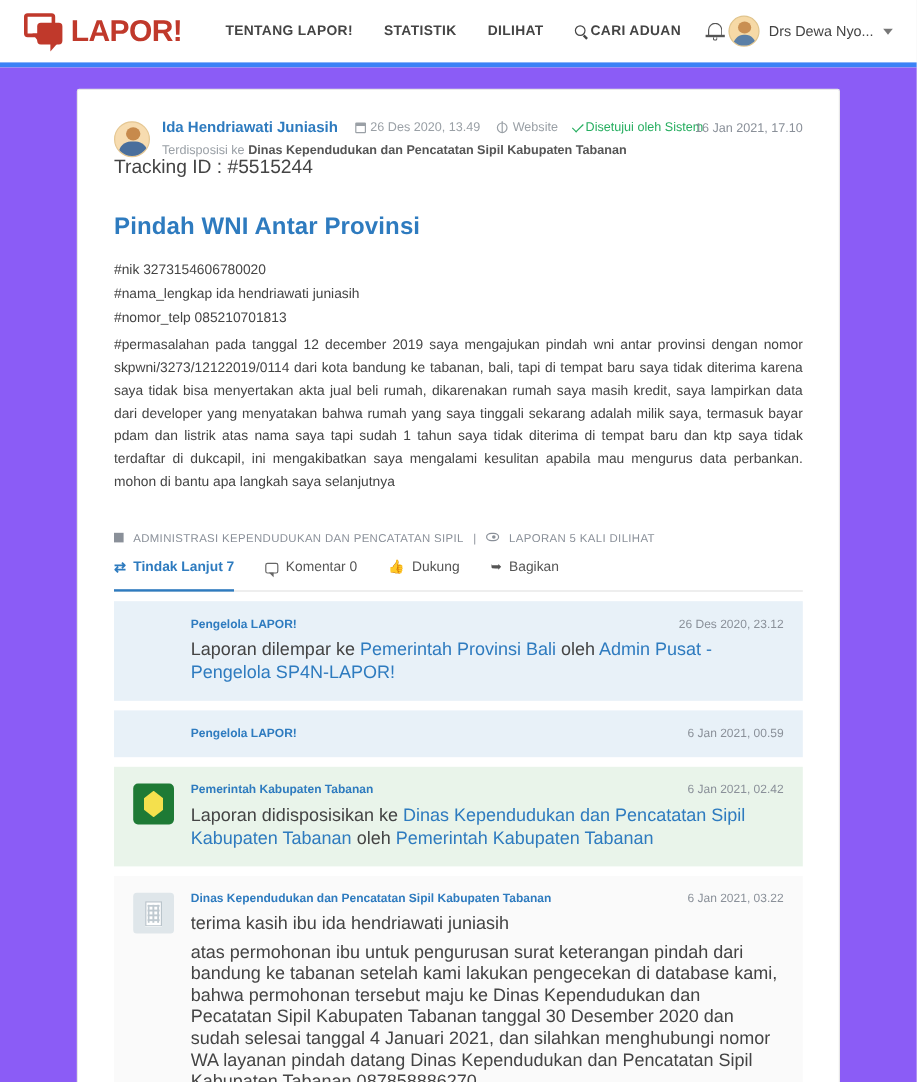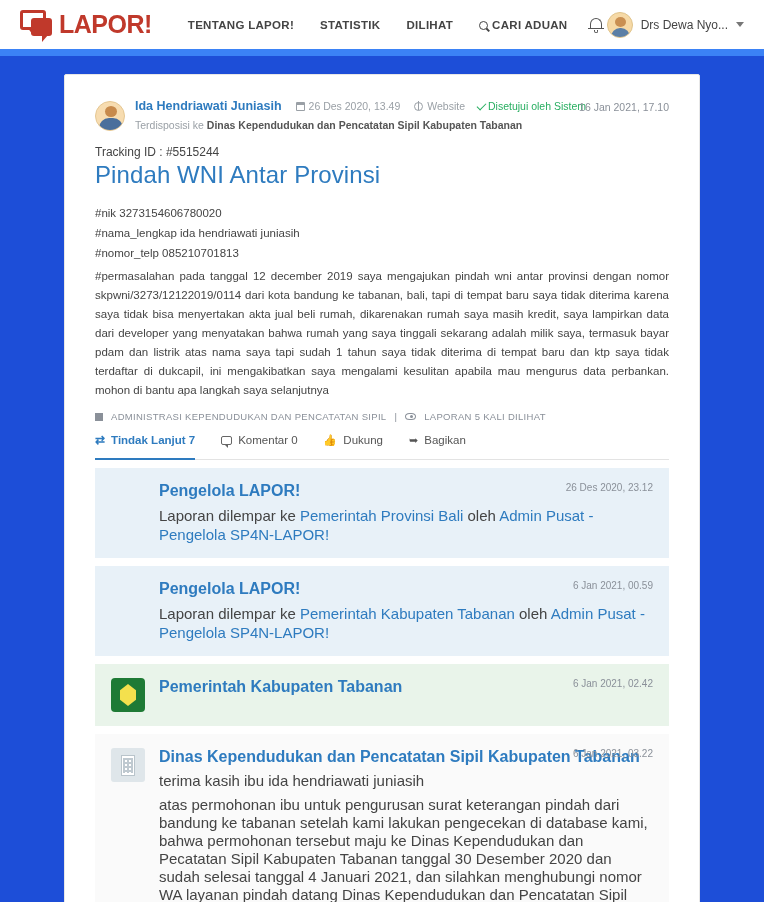--- a/index.html
+++ b/index.html
@@ -10,21 +10,21 @@
     font-family: "Liberation Sans", sans-serif;
     font-size: 12px;
     color: #333;
     overflow: hidden;
   }
 
   
   .navbar {
     height: 56px;
     background: #ffffff;
-    border-bottom: 7px solid #3b82f6;
+    border-bottom: 4px solid #3b82f6;
     display: flex;
     align-items: center;
     padding: 0 20px;
     position: relative;
     text-align: right;
   }
   .brand {
     display: flex;
     align-items: center;
     margin-right: 36px;
@@ -179,21 +179,21 @@
     width: 0; height: 0;
     border-left: 4px solid transparent;
     border-right: 4px solid transparent;
     border-top: 5px solid #777;
   }
 
   
   .page {
     height: 846px;
     overflow: hidden;
-    background: #1d4ed8;
+    background: #8b5cf6;
     padding: 18px 64px 0 64px;
   }
   .card {
     background: #fff;
     border: 1px solid #e7e7e7;
     border-radius: 2px;
     padding: 24px 30px 26px 30px;
     min-height: 820px;
   }
 
@@ -282,49 +282,48 @@
     position: absolute;
     right: 0; top: 2px;
   }
   .disposed {
     margin-top: 6px;
     font-size: 10.5px;
     color: #9aa0a6;
   }
   .disposed b { color: #555; }
   .tracking {
-    margin-top: 14px;
-    font-size: 12px;
+    font-size: 16px;
     color: #444;
   }
   .report-title {
-    margin: 2px 0 14px 0;
-    font-size: 24px;
-    font-weight: normal;
+    margin: 29px 0 14px 0;
+    font-size: 20px;
+    font-weight: bold;
     color: #2e7bbf;
     letter-spacing: 0.1px;
   }
   .tag-line {
     font-size: 11.5px;
     color: #444;
     line-height: 20px;
   }
   .body-text {
     margin-top: 4px;
     font-size: 11.5px;
     color: #444;
     line-height: 19px;
     text-align: justify;
   }
 
   
   .cat-row {
-    margin-top: 11px;
-    display: flex;
-    align-items: center;
+    margin-top: 32px;
+    display: flex;
+    align-items: flex-start;
     gap: 8px;
     font-size: 9.5px;
     color: #8a9099;
     letter-spacing: 0.3px;
   }
   .sq {
     width: 8px; height: 8px;
     background: #8a9099;
     display: inline-block;
   }
@@ -438,21 +437,21 @@
     width: 10px; height: 15px;
     background:
       linear-gradient(to bottom, #b9c4cb 2px, transparent 2px) repeat-y,
       linear-gradient(to right, #b9c4cb 2px, transparent 2px) repeat-x;
     background-size: 100% 4px, 4px 100%;
     opacity: .9;
     z-index: 2;
   }
   .entry-body { flex: 1; min-width: 0; }
   .entry-title {
-    font-size: 16px;
+    font-size: 10px;
     font-weight: bold;
     color: #2e7bbf;
     cursor: pointer;
   }
   .entry-time {
     position: absolute;
     right: 16px; top: 14px;
     font-size: 10px;
     color: #8a9099;
   }
@@ -570,33 +569,33 @@
           <span>Laporan dilempar ke </span><span class="lnk">Pemerintah Provinsi Bali</span><span> oleh </span><span class="lnk">Admin Pusat - Pengelola SP4N-LAPOR!</span>
         </div>
       </div>
       <div class="entry-time">26 Des 2020, 23.12</div>
     </div>
 
     <div class="entry blue">
       <div class="entry-badge"></div>
       <div class="entry-body">
         <div class="entry-title">Pengelola LAPOR!</div>
-        <div class="entry-text">
-          <span>Laporan dilempar ke </span><span class="lnk">Pemerintah Kabupaten Tabanan</span><span> oleh </span><span class="lnk">Admin Pusat - Pengelola SP4N-LAPOR!</span>
-        </div>
       </div>
       <div class="entry-time">6 Jan 2021, 00.59</div>
     </div>
 
     <div class="entry green">
       <div class="entry-badge">
         <div class="badge-logo"></div>
       </div>
       <div class="entry-body">
         <div class="entry-title">Pemerintah Kabupaten Tabanan</div>
+        <div class="entry-text">
+          <span>Laporan didisposisikan ke </span><span class="lnk">Dinas Kependudukan dan Pencatatan Sipil Kabupaten Tabanan</span><span> oleh </span><span class="lnk">Pemerintah Kabupaten Tabanan</span>
+        </div>
       </div>
       <div class="entry-time">6 Jan 2021, 02.42</div>
     </div>
 
     <div class="entry plain">
       <div class="entry-badge">
         <div class="badge-building"></div>
       </div>
       <div class="entry-body">
         <div class="entry-title">Dinas Kependudukan dan Pencatatan Sipil Kabupaten Tabanan</div>

